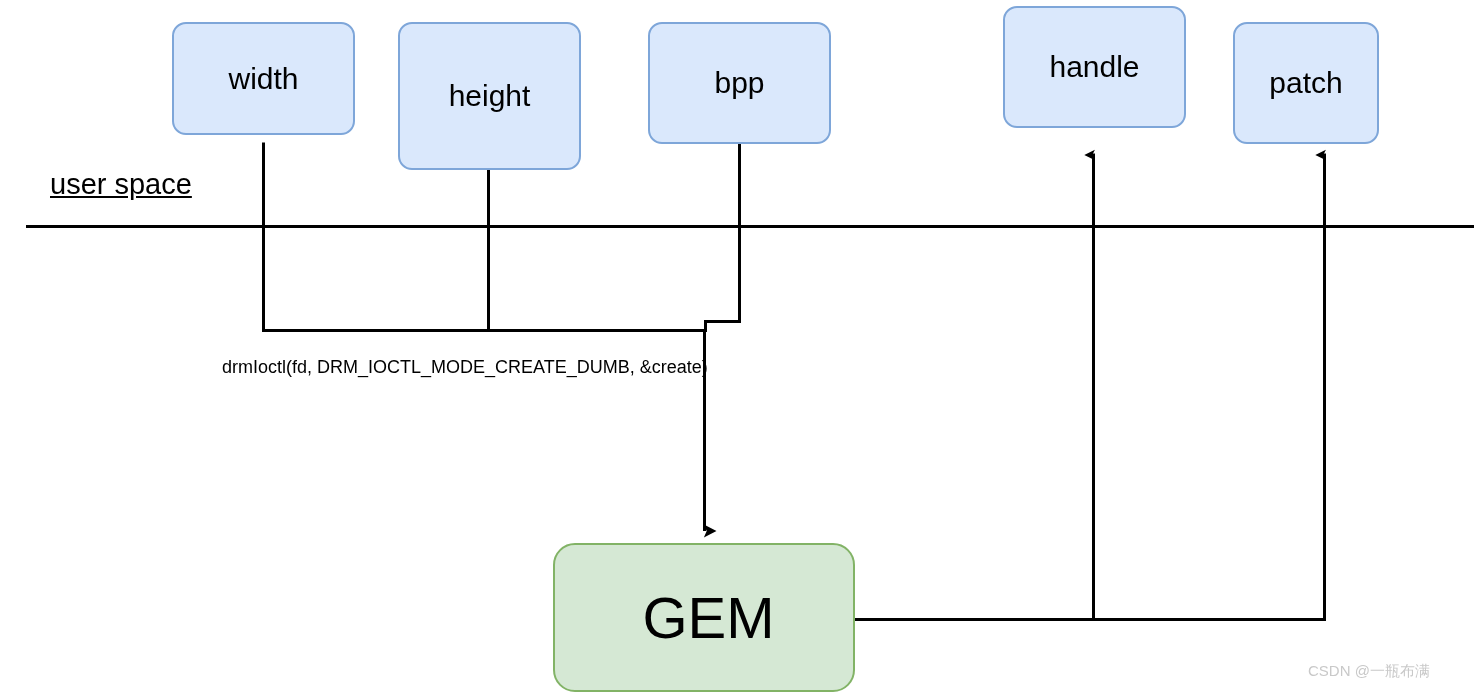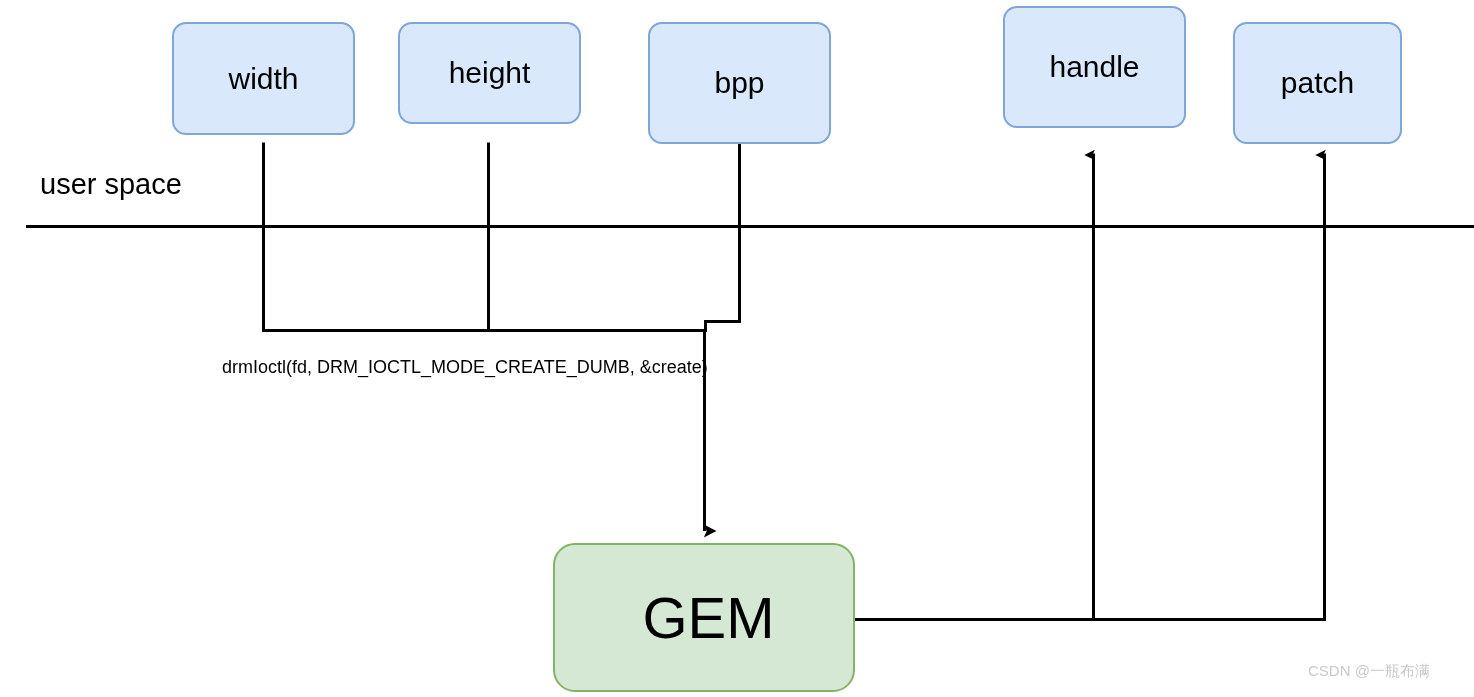--- a/index.html
+++ b/index.html
@@ -104,40 +104,40 @@
 
     <path d="M 855 619.5 L 1093.5 619.5 L 1093.5 155" fill="none" stroke="#000000" stroke-width="3" stroke-linecap="square" marker-end="url(#arrow-up)"></path>
 
     <path d="M 1093.5 619.5 L 1324.5 619.5 L 1324.5 155" fill="none" stroke="#000000" stroke-width="3" stroke-linecap="square" marker-end="url(#arrow-up)"></path>
   </svg>
 
   <div class="node-box node-blue" style="left:172px; top:22px; width:183px; height:113px;">
     <span class="node-label">width</span>
   </div>
 
-  <div class="node-box node-blue" style="left:398px; top:22px; width:183px; height:102px;justify-content:center;">
+  <div class="node-box node-blue" style="left:398px; top:22px; width:183px; height:148px;justify-content:center;">
     <span class="node-label">height</span>
   </div>
 
   <div class="node-box node-blue" style="left:648px; top:22px; width:183px; height:122px;">
     <span class="node-label">bpp</span>
   </div>
 
   <div class="node-box node-blue" style="left:1003px; top:6px; width:183px; height:122px;">
     <span class="node-label">handle</span>
   </div>
 
-  <div class="node-box node-blue" style="left:1233px; top:22px; width:169px; height:122px;">
+  <div class="node-box node-blue" style="left:1233px; top:22px; width:146px; height:122px;">
     <span class="node-label">patch</span>
   </div>
 
   <div class="node-box node-green" style="left:553px; top:543px; width:302px; height:149px;">
     <span class="node-label node-label-large">GEM</span>
   </div>
 
-  <div class="zone-label" style="left:40px; top:170px;">user space</div>
+  <div class="zone-label" style="left:50px; top:170px;text-decoration:underline;">user space</div>
 
 
   <div class="edge-label" style="left:222px; top:358px;">drmIoctl(fd, DRM_IOCTL_MODE_CREATE_DUMB, &amp;create)</div>
 
   <div class="watermark" style="left:1308px; top:663px;">CSDN @一瓶布满</div>
 
 </div>
 
 </body></html>

